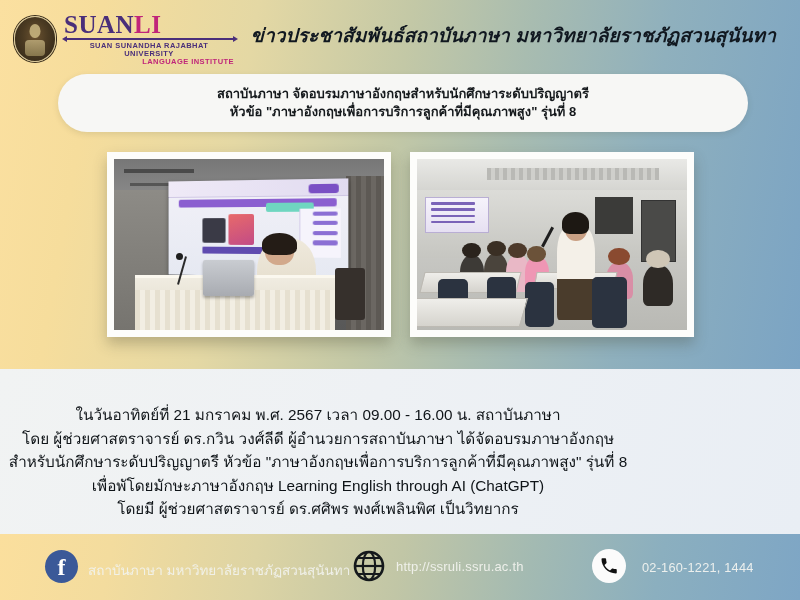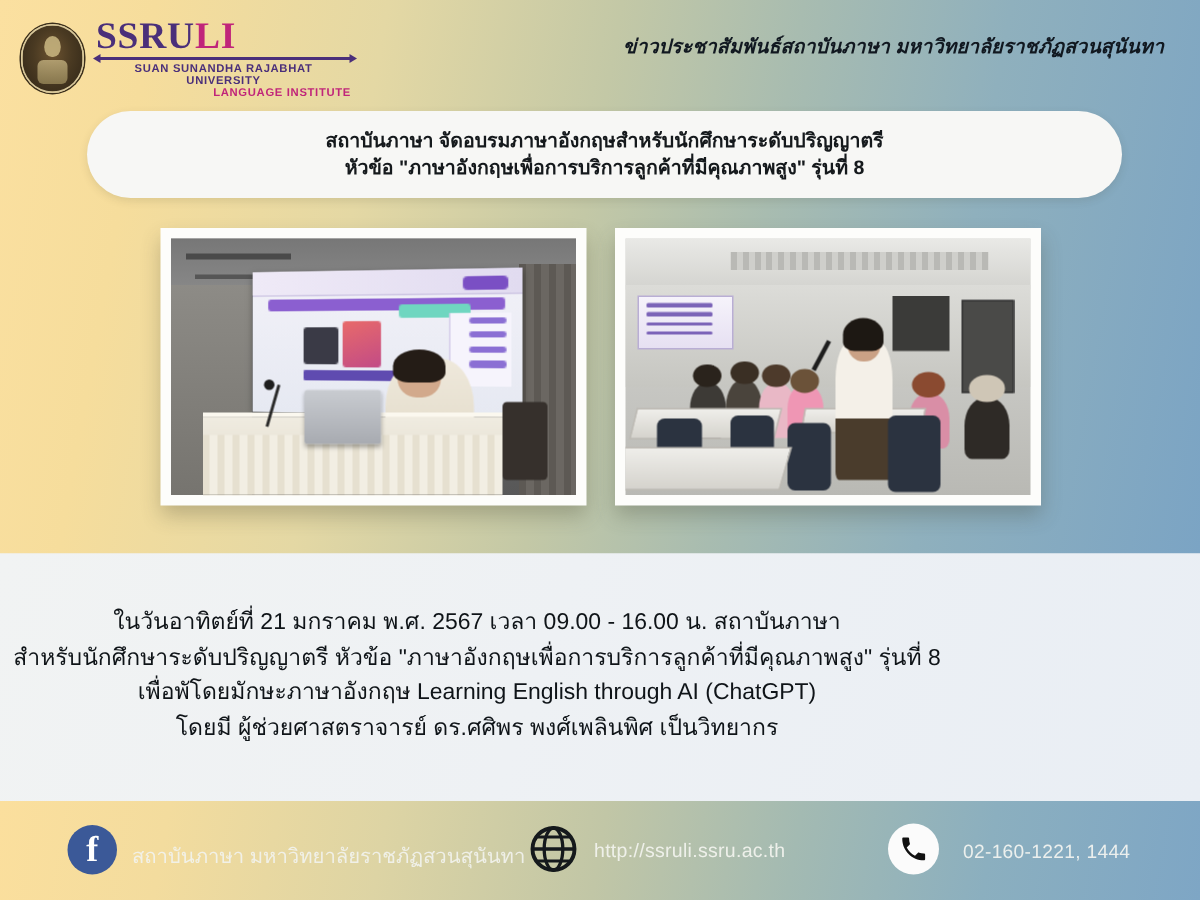--- a/index.html
+++ b/index.html
@@ -96,21 +96,21 @@
     font-size:7.5px; letter-spacing:.45px; color:#4a2f7a;
     font-weight:bold; text-align:center; width:170px;
   }
   .wm-sub2 {
     font-size:7.5px; letter-spacing:.45px; color:#c0257a;
     font-weight:bold; text-align:right; width:170px; margin-top:1px;
   }
 
   .header-caption {
     position:absolute; right:24px; top:20px;
-    font-size:13px; font-weight:bold; font-style:italic;
+    font-size:19px; font-weight:bold; font-style:italic;
     color:#111820; letter-spacing:.1px;
     white-space:nowrap;
   }
 
   
   .title-pill {
     position:absolute; left:58px; top:74px;
     width:690px; height:58px;
     background:#f7f7f5;
     border-radius:34px;
@@ -313,21 +313,21 @@
 <div class="poster">
 
   <div class="band-top"></div>
   <div class="band-mid"></div>
   <div class="band-bottom"></div>
 
   <div class="logo-wrap">
     <div class="seal"></div>
     <div class="wordmark">
       <div class="wm-main">
-        <span class="s1">SSRU</span><span class="s2">LI</span>
+        <span class="s1">SUAN</span><span class="s2">LI</span>
       </div>
       <div class="wm-rule"></div>
       <div class="wm-sub">SUAN SUNANDHA RAJABHAT UNIVERSITY</div>
       <div class="wm-sub2">LANGUAGE INSTITUTE</div>
     </div>
   </div>
 
   <div class="header-caption">ข่าวประชาสัมพันธ์สถาบันภาษา มหาวิทยาลัยราชภัฏสวนสุนันทา</div>
 
   <div class="title-pill">
@@ -406,20 +406,21 @@
         <div class="chairdk c3"></div>
         <div class="chairdk c4"></div>
         <div class="desk d1"></div>
       </div>
     </div>
 
   </div>
 
   <div class="body-text">
     <div class="body-line">ในวันอาทิตย์ที่ 21 มกราคม พ.ศ. 2567 เวลา 09.00 - 16.00 น. สถาบันภาษา</div>
+    <div class="body-line">โดย ผู้ช่วยศาสตราจารย์ ดร.กวิน วงศ์ลีดี ผู้อำนวยการสถาบันภาษา ได้จัดอบรมภาษาอังกฤษ</div>
     <div class="body-line">สำหรับนักศึกษาระดับปริญญาตรี หัวข้อ "ภาษาอังกฤษเพื่อการบริการลูกค้าที่มีคุณภาพสูง" รุ่นที่ 8</div>
     <div class="body-line">เพื่อพัโดยมักษะภาษาอังกฤษ Learning English through AI (ChatGPT)</div>
     <div class="body-line">โดยมี ผู้ช่วยศาสตราจารย์ ดร.ศศิพร พงศ์เพลินพิศ เป็นวิทยากร</div>
   </div>
 
   <div class="footer-row">
 
     <div class="fb-icon">f</div>
     <div class="fb-text">สถาบันภาษา มหาวิทยาลัยราชภัฏสวนสุนันทา</div>
 

